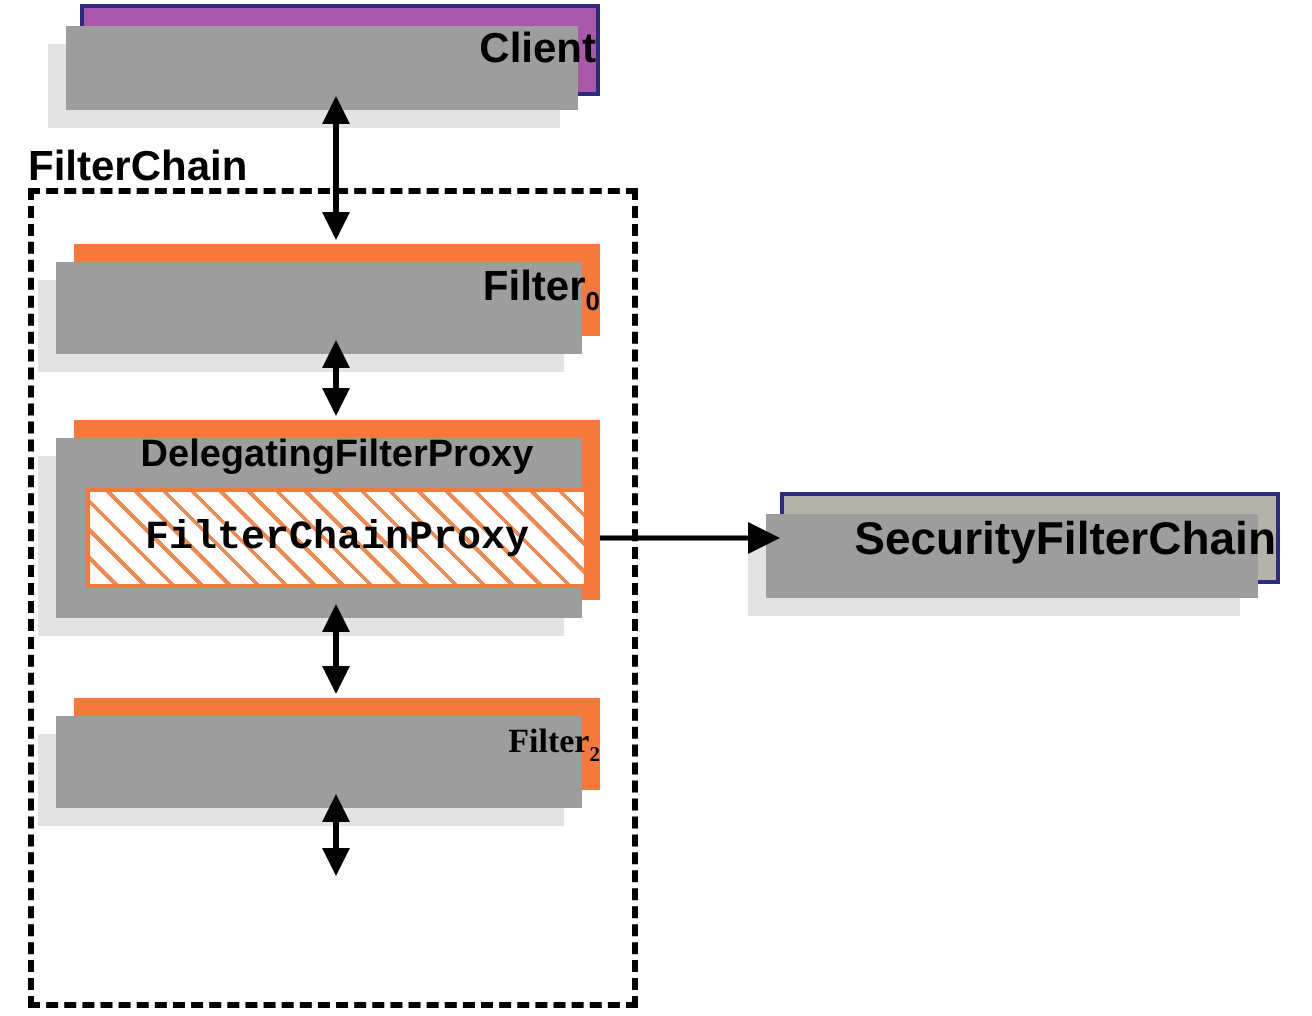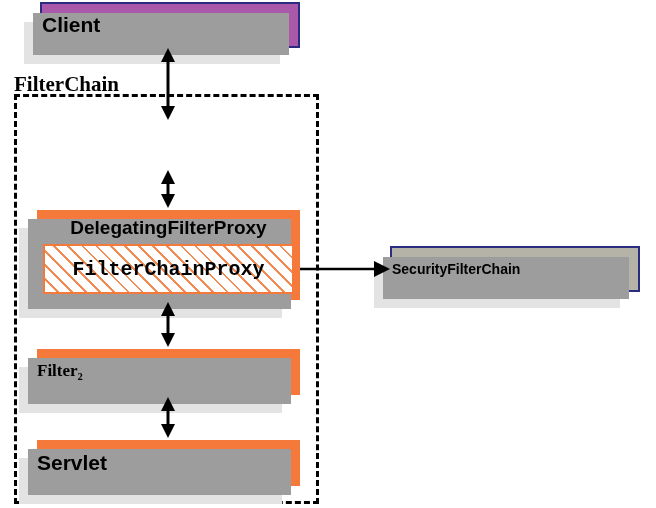--- a/index.html
+++ b/index.html
@@ -15,21 +15,21 @@
     font-family: "Liberation Sans", sans-serif;
     overflow: hidden;
   }
 
   
   .node {
     position: absolute;
     box-sizing: border-box;
     display: flex;
     align-items: center;
-    justify-content: flex-start;
+    justify-content: flex-end;
     font-weight: bold;
     color: #000000;
     z-index: 5;
   }
   
   .node::before {
     content: "";
     position: absolute;
     left: -9px;
     top: 9px;
@@ -156,43 +156,43 @@
   .sub { font-size: 0.62em; vertical-align: sub; }
   .lbl { position: relative; z-index: 2; }
 </style>
 </head>
 <body>
 
 <div id="canvas">
 
   <div class="dashed-container" style="left:14px; top:94px; width:305px; height:410px;"></div>
 
-  <div class="container-label" style="left:14px; top:72px; font-size:21px;font-family:Liberation Serif, serif;">FilterChain</div>
+  <div class="container-label" style="left:14px; top:72px; font-size:21px;">FilterChain</div>
 
   <div class="node node-client" style="left:40px; top:2px; width:260px; height:46px; font-size:21px;">
     <span class="lbl">Client</span>
   </div>
 
+  <div class="node node-orange" style="left:37px; top:122px; width:263px; height:46px; font-size:21px;">
+    <span class="lbl"><span>Filter</span><span class="sub">0</span></span>
+  </div>
 
   <div class="dfp-wrap" style="left:37px; top:210px; width:263px; height:90px;">
     <div class="dfp-title">DelegatingFilterProxy</div>
     <div class="fcp-inner">
       <span class="fcp-label">FilterChainProxy</span>
     </div>
   </div>
 
   <div class="node node-orange" style="left:37px; top:349px; width:263px; height:46px; font-size:17px;font-family:Liberation Serif, serif;">
     <span class="lbl"><span>Filter</span><span class="sub">2</span></span>
   </div>
 
-  <div class="node node-orange" style="left:37px; top:440px; width:263px; height:46px; font-size:21px;">
-    <span class="lbl">Servlet</span>
-  </div>
-
-  <div class="node node-gray" style="left:390px; top:246px; width:250px; height:46px; font-size:14px;">
+
+  <div class="node node-gray" style="left:390px; top:246px; width:250px; height:46px; font-size:23px;">
     <span class="lbl">SecurityFilterChain</span>
   </div>
 
   <svg class="arrow-svg" style="left:0; top:0;" width="656" height="508">
     <defs>
       <marker id="ah" markerWidth="9" markerHeight="9" refX="8" refY="4.5" orient="auto" markerUnits="userSpaceOnUse">
         <path d="M0,0 L9,4.5 L0,9 z" fill="#000000"></path>
       </marker>
       <marker id="ahs" markerWidth="9" markerHeight="9" refX="8" refY="4.5" orient="auto" markerUnits="userSpaceOnUse">
         <path d="M0,0 L9,4.5 L0,9 z" fill="#000000"></path>

